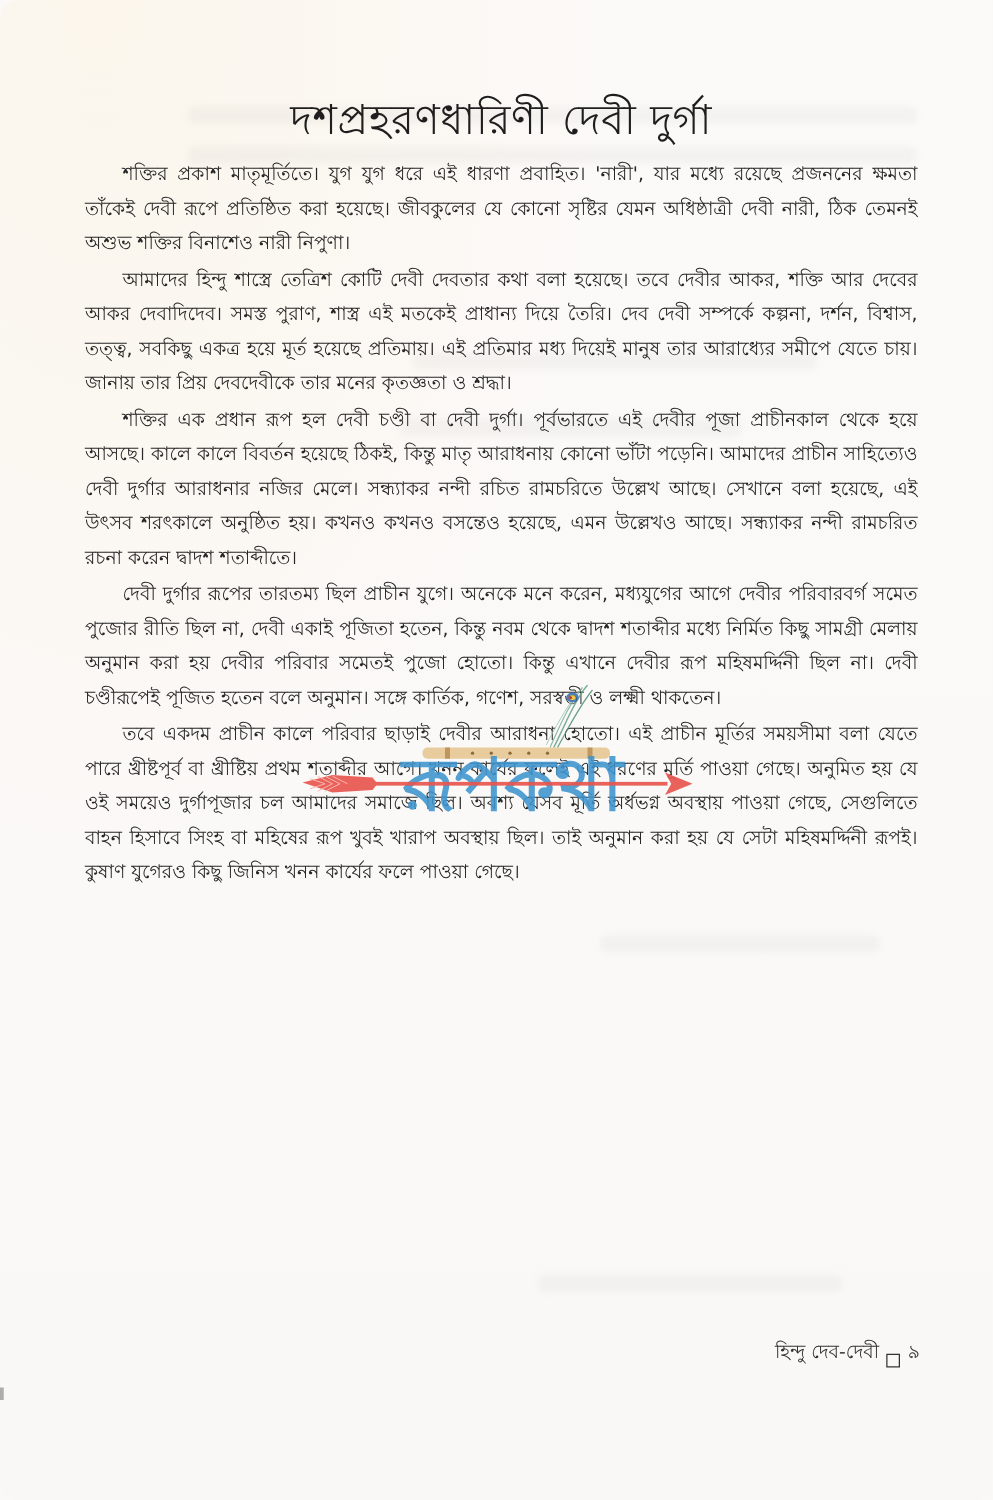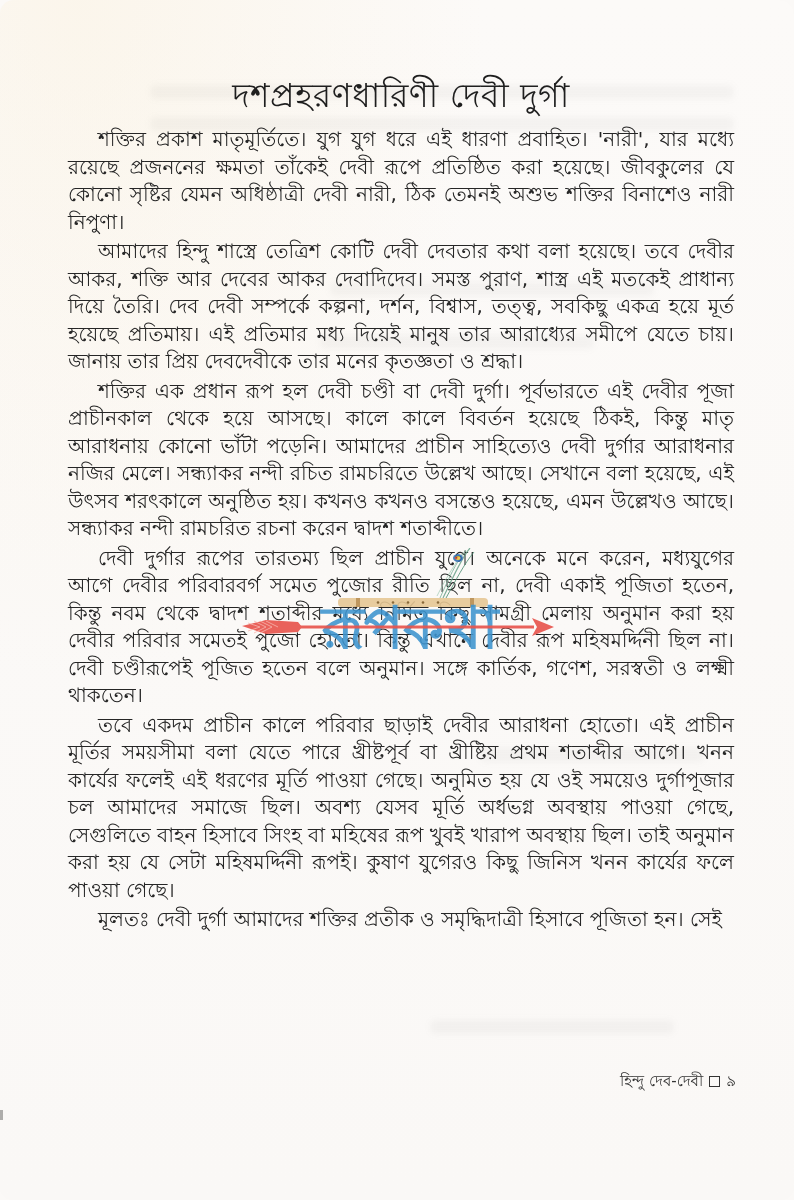--- a/index.html
+++ b/index.html
@@ -41,35 +41,35 @@
     .title {
       text-align: center;
       font-size: 33px;
       line-height: 48px;
       color: #1e1e1e;
       margin: 0 0 6px 0;
       font-weight: normal;
       letter-spacing: 0.5px;
     }
     .para {
-      font-size: 20px;
+      font-size: 15px;
       line-height: 27.5px;
       text-align: justify;
       text-indent: 30px;
       margin: 0 0 2px 0;
       color: #262626;
     }
     .footer {
       position: absolute;
       right: 58px;
       top: 1069px;
       font-size: 15px;
       color: #333;
       display: flex;
-      align-items: center;
+      align-items: flex-end;
       gap: 6px;
     }
     .footer .box {
       display: inline-block;
       width: 11px; height: 11px;
       border: 1.5px solid #333;
       box-sizing: border-box;
     }
     
     .watermark {
@@ -98,21 +98,20 @@
   <div class="bleed" style="top:748px; left:480px; right:90px;"></div>
   <div class="bleed" style="top:1020px; left:430px; right:120px;"></div>
 
   <div class="content">
     <h1 class="title">দশপ্রহরণধারিণী দেবী দুর্গা</h1>
     <p class="para">শক্তির প্রকাশ মাতৃমূর্তিতে। যুগ যুগ ধরে এই ধারণা প্রবাহিত। 'নারী', যার মধ্যে রয়েছে প্রজননের ক্ষমতা তাঁকেই দেবী রূপে প্রতিষ্ঠিত করা হয়েছে। জীবকুলের যে কোনো সৃষ্টির যেমন অধিষ্ঠাত্রী দেবী নারী, ঠিক তেমনই অশুভ শক্তির বিনাশেও নারী নিপুণা।</p>
     <p class="para">আমাদের হিন্দু শাস্ত্রে তেত্রিশ কোটি দেবী দেবতার কথা বলা হয়েছে। তবে দেবীর আকর, শক্তি আর দেবের আকর দেবাদিদেব। সমস্ত পুরাণ, শাস্ত্র এই মতকেই প্রাধান্য দিয়ে তৈরি। দেব দেবী সম্পর্কে কল্পনা, দর্শন, বিশ্বাস, তত্ত্ব, সবকিছু একত্র হয়ে মূর্ত হয়েছে প্রতিমায়। এই প্রতিমার মধ্য দিয়েই মানুষ তার আরাধ্যের সমীপে যেতে চায়। জানায় তার প্রিয় দেবদেবীকে তার মনের কৃতজ্ঞতা ও শ্রদ্ধা।</p>
     <p class="para">শক্তির এক প্রধান রূপ হল দেবী চণ্ডী বা দেবী দুর্গা। পূর্বভারতে এই দেবীর পূজা প্রাচীনকাল থেকে হয়ে আসছে। কালে কালে বিবর্তন হয়েছে ঠিকই, কিন্তু মাতৃ আরাধনায় কোনো ভাঁটা পড়েনি। আমাদের প্রাচীন সাহিত্যেও দেবী দুর্গার আরাধনার নজির মেলে। সন্ধ্যাকর নন্দী রচিত রামচরিতে উল্লেখ আছে। সেখানে বলা হয়েছে, এই উৎসব শরৎকালে অনুষ্ঠিত হয়। কখনও কখনও বসন্তেও হয়েছে, এমন উল্লেখও আছে। সন্ধ্যাকর নন্দী রামচরিত রচনা করেন দ্বাদশ শতাব্দীতে।</p>
     <p class="para">দেবী দুর্গার রূপের তারতম্য ছিল প্রাচীন যুগে। অনেকে মনে করেন, মধ্যযুগের আগে দেবীর পরিবারবর্গ সমেত পুজোর রীতি ছিল না, দেবী একাই পূজিতা হতেন, কিন্তু নবম থেকে দ্বাদশ শতাব্দীর মধ্যে নির্মিত কিছু সামগ্রী মেলায় অনুমান করা হয় দেবীর পরিবার সমেতই পুজো হোতো। কিন্তু এখানে দেবীর রূপ মহিষমর্দ্দিনী ছিল না। দেবী চণ্ডীরূপেই পূজিত হতেন বলে অনুমান। সঙ্গে কার্তিক, গণেশ, সরস্বতী ও লক্ষ্মী থাকতেন।</p>
     <p class="para">তবে একদম প্রাচীন কালে পরিবার ছাড়াই দেবীর আরাধনা হোতো। এই প্রাচীন মূর্তির সময়সীমা বলা যেতে পারে খ্রীষ্টপূর্ব বা খ্রীষ্টিয় প্রথম শতাব্দীর আগে। খনন কার্যের ফলেই এই ধরণের মূর্তি পাওয়া গেছে। অনুমিত হয় যে ওই সময়েও দুর্গাপূজার চল আমাদের সমাজে ছিল। অবশ্য যেসব মূর্তি অর্ধভগ্ন অবস্থায় পাওয়া গেছে, সেগুলিতে বাহন হিসাবে সিংহ বা মহিষের রূপ খুবই খারাপ অবস্থায় ছিল। তাই অনুমান করা হয় যে সেটা মহিষমর্দ্দিনী রূপই। কুষাণ যুগেরও কিছু জিনিস খনন কার্যের ফলে পাওয়া গেছে।</p>
-    <p class="para">মূলতঃ দেবী দুর্গা আমাদের শক্তির প্রতীক ও সমৃদ্ধিদাত্রী হিসাবে পূজিতা হন। সেই</p>
   </div>
 
   <div class="footer">
     <span>হিন্দু দেব-দেবী</span>
     <span class="box"></span>
     <span>৯</span>
   </div>
 
   <div class="watermark">
     <svg width="320" height="120" viewBox="0 0 320 120">

